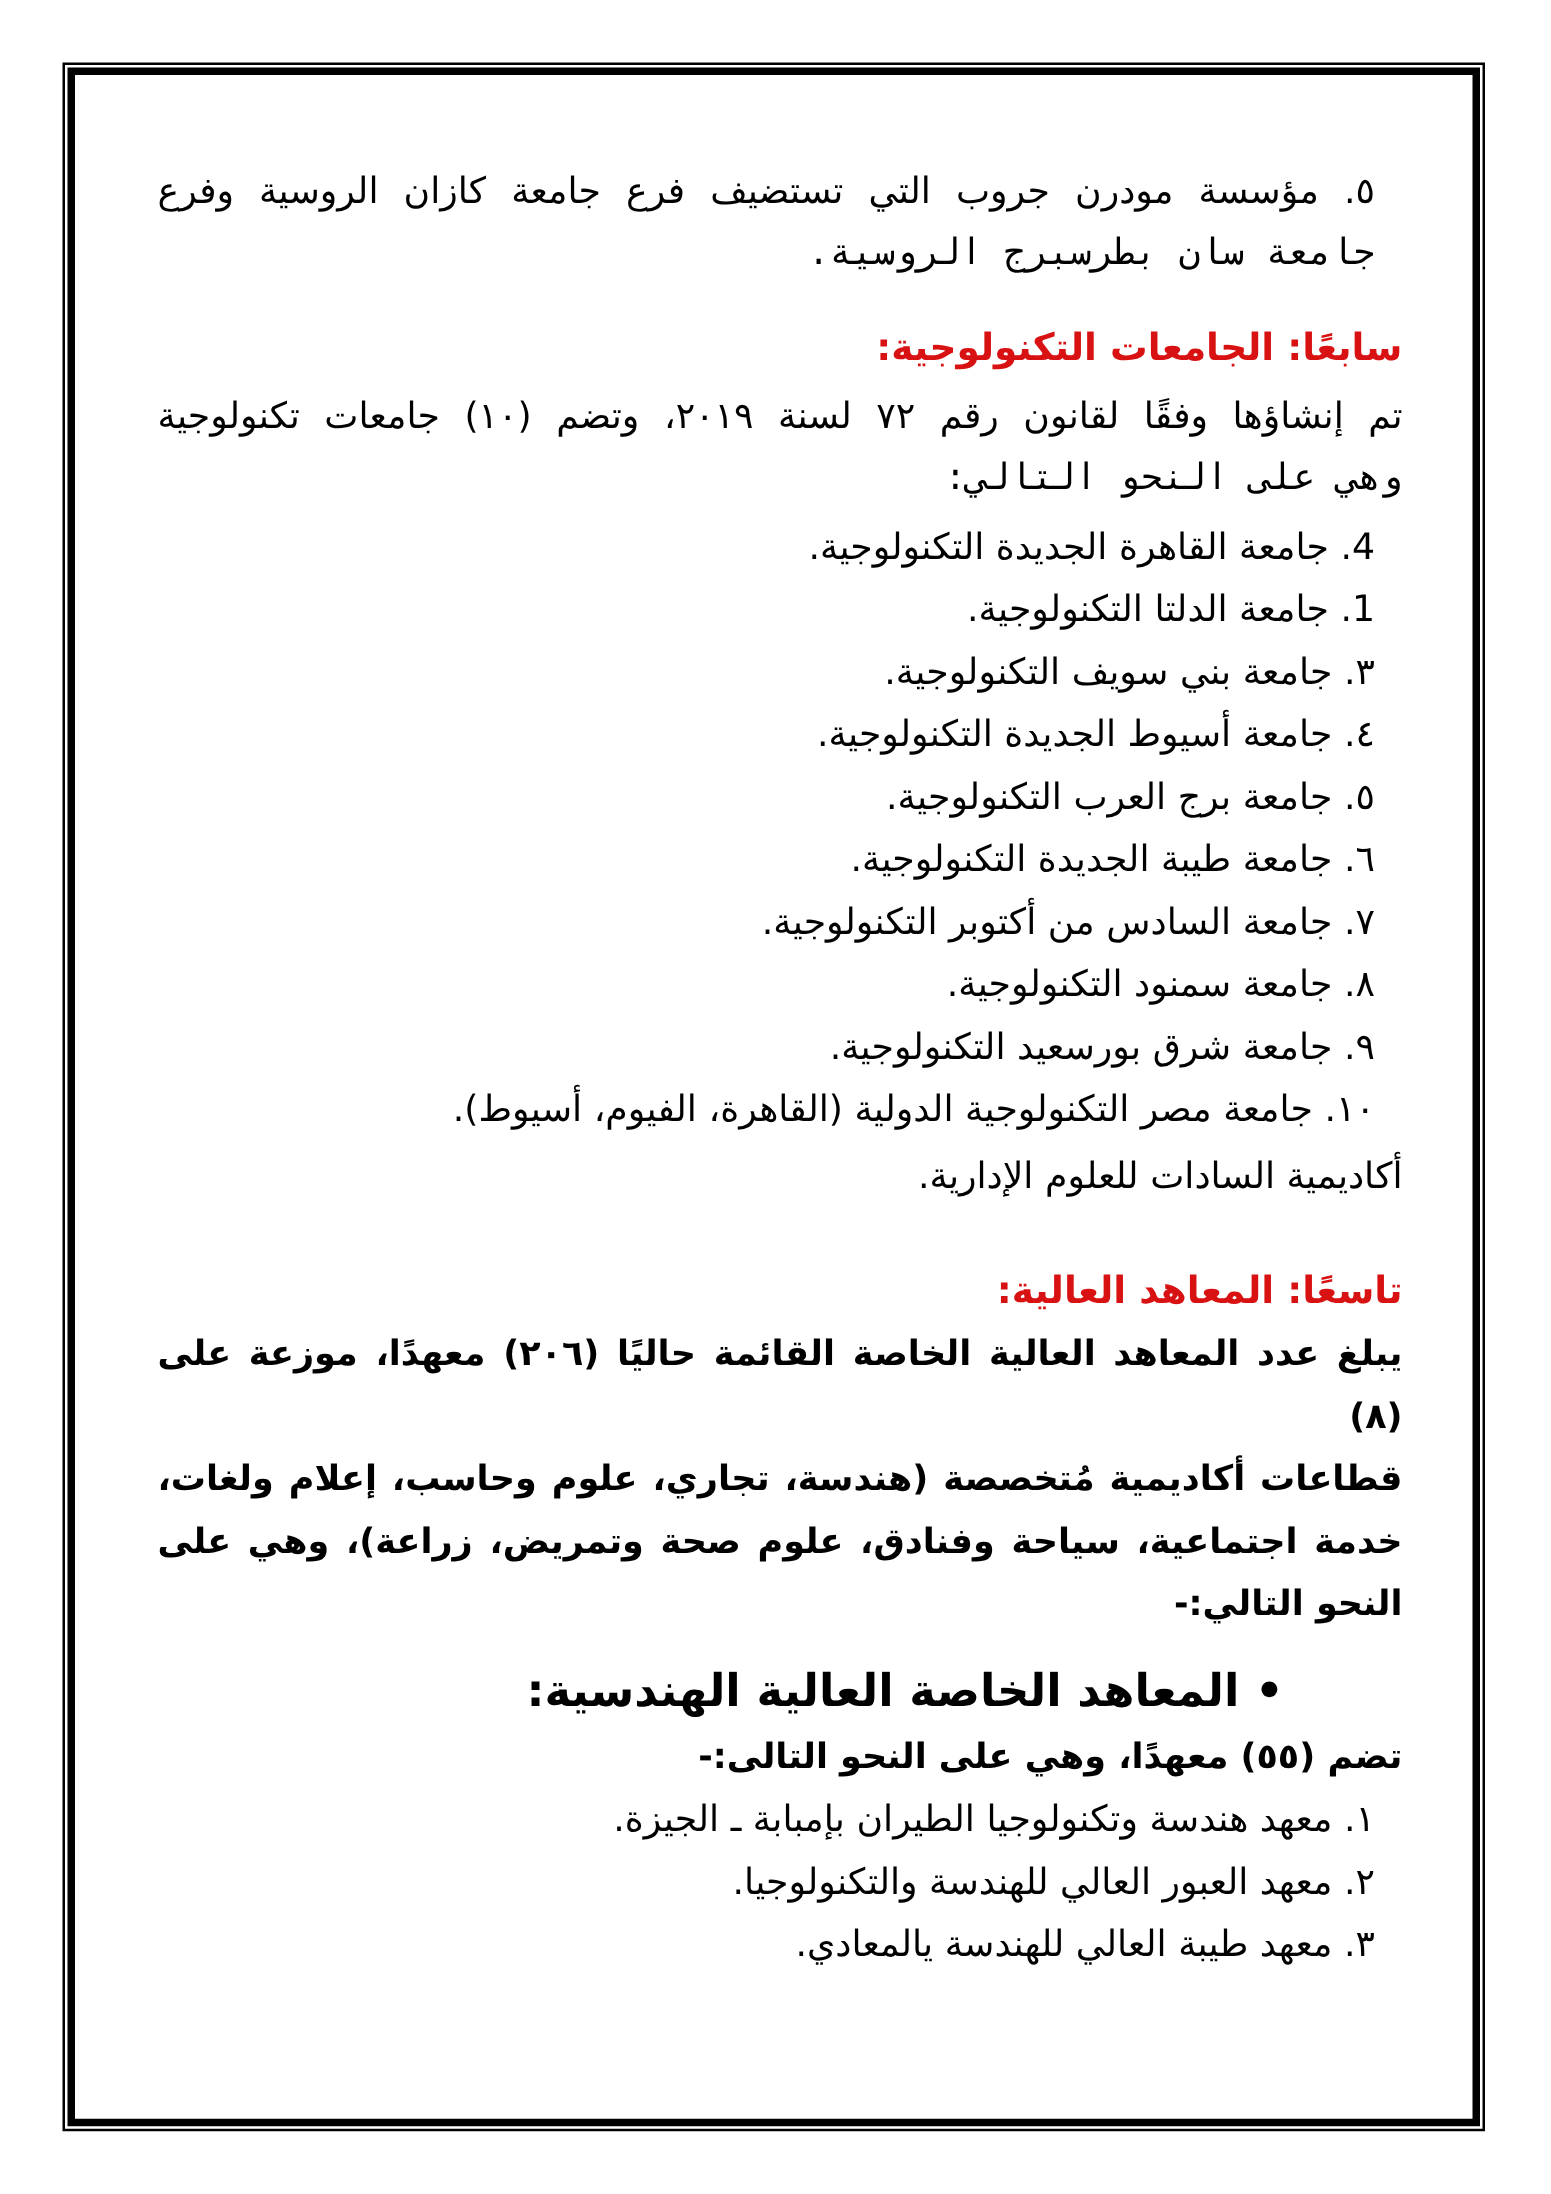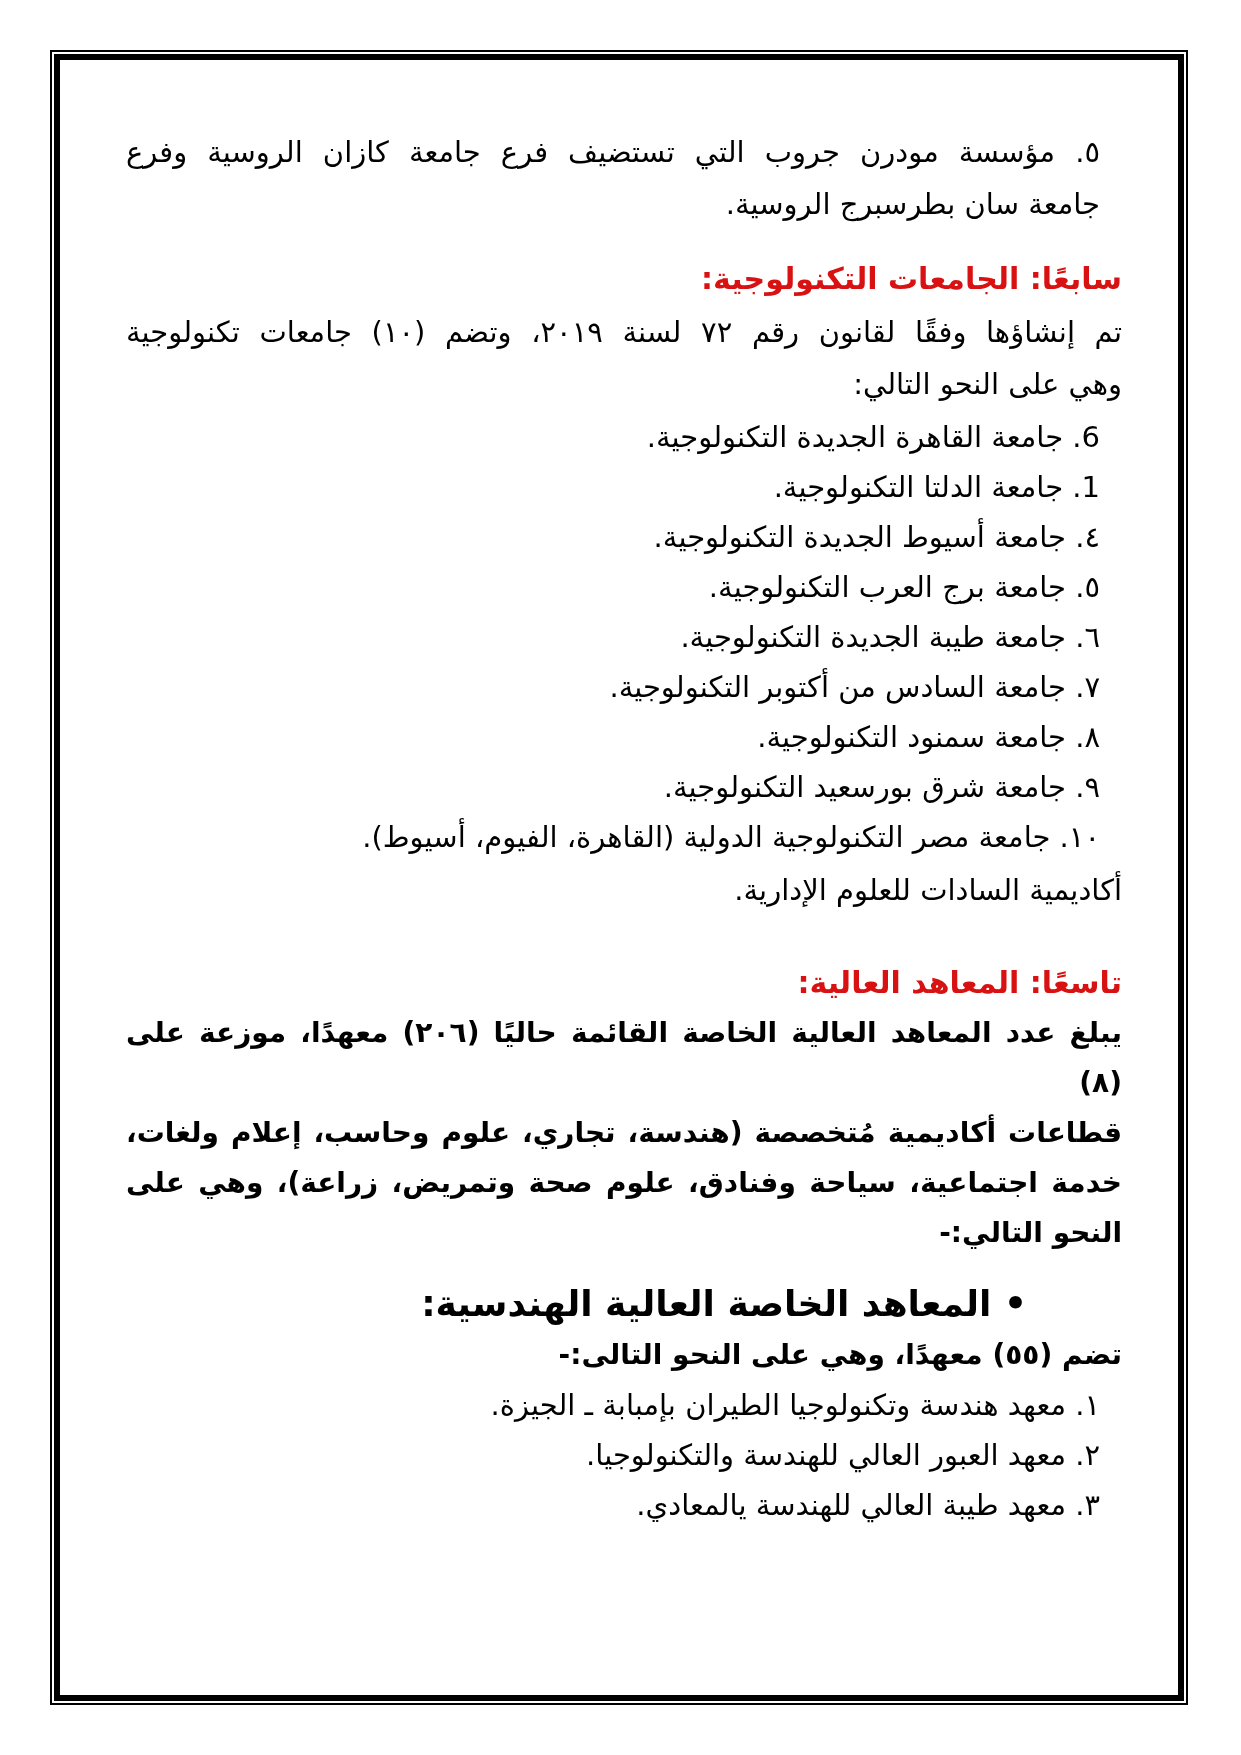--- a/index.html
+++ b/index.html
@@ -30,21 +30,21 @@
   .content{
     position:absolute;inset:0;
     box-sizing:border-box;
     direction:rtl;
     text-align:right;
     padding:66px 56px 0 66px;
   }
   
   .p-body{font-size:29px;line-height:52px;margin:0;}
   .p-body .pline{text-align:justify;text-align-last:justify;}
-  .p-body .pline:last-child{text-align:right;text-align-last:right;}
+  .p-body .pline:last-child{text-align:right;text-align-last:right;font-family:Liberation Mono, monospace;}
   .indent{padding-right:22px;}
   
   .h-red{
     color:var(--red);
     font-weight:bold;
     font-size:30px;
     line-height:50px;
     margin:0;
   }
   .h7{margin-top:24px;}
@@ -83,22 +83,23 @@
           </div>
 
         <div class="h-red h7">سابعًا: الجامعات التكنولوجية:</div>
 
         <div class="p-body p2">
             <div class="pline">تم إنشاؤها وفقًا لقانون رقم ٧٢ لسنة ٢٠١٩، وتضم (١٠) جامعات تكنولوجية</div>
             <div class="pline">وهي على النحو التالي:</div>
           </div>
 
         <div class="num-list uni-list">
-            <div>6. جامعة القاهرة الجديدة التكنولوجية.</div>
+            <div>4. جامعة القاهرة الجديدة التكنولوجية.</div>
             <div>1. جامعة الدلتا التكنولوجية.</div>
+            <div>٣. جامعة بني سويف التكنولوجية.</div>
             <div>٤. جامعة أسيوط الجديدة التكنولوجية.</div>
             <div>٥. جامعة برج العرب التكنولوجية.</div>
             <div>٦. جامعة طيبة الجديدة التكنولوجية.</div>
             <div>٧. جامعة السادس من أكتوبر التكنولوجية.</div>
             <div>٨. جامعة سمنود التكنولوجية.</div>
             <div>٩. جامعة شرق بورسعيد التكنولوجية.</div>
             <div>١٠. جامعة مصر التكنولوجية الدولية (القاهرة، الفيوم، أسيوط).</div>
           </div>
 
 

